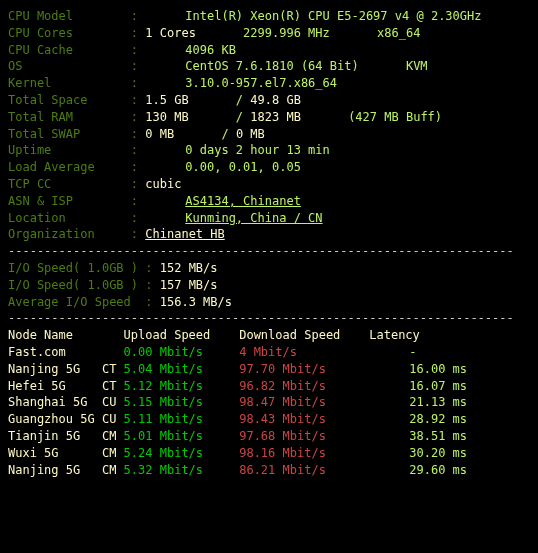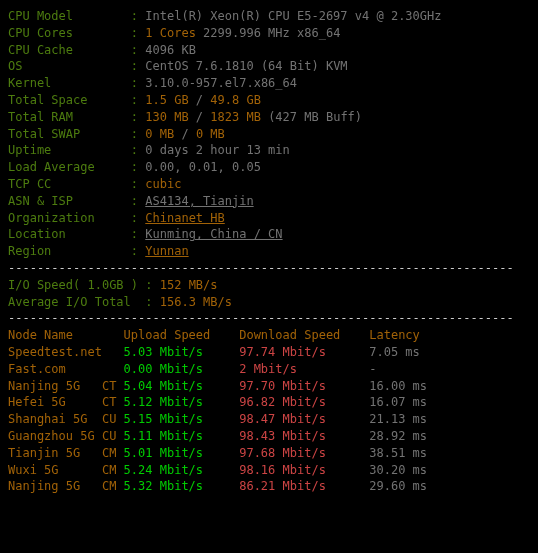--- a/index.html
+++ b/index.html
@@ -7,22 +7,22 @@
     padding: 8px;
     background: #000;
     font-family: "Consolas", "Monaco", monospace;
     font-size: 12px;
     line-height: 1.4;
     color: #ccc;
     width: 538px;
     box-sizing: border-box;
   }
   .line { white-space: pre; }
-  .cyan { color: #737373; }
-  .yellow { color: #a16207; }
+  .cyan { color: #bef264; margin-left: 40px; }
+  .yellow { color: #fef9c3; }
   .red { color: #cc4444; }
   .green { color: #00cc00; }
   .white { color: #4d7c0f; }
   .underline { text-decoration: underline; }
   .sep { color: #ccc; }
 </style>
 </head>
 <body>
 
 <div id="root">
@@ -30,31 +30,30 @@
     <div class="line"><span class="white">CPU Cores        </span><span class="white">: </span><span class="yellow">1 Cores</span><span class="cyan"> 2299.996 MHz </span><span class="cyan">x86_64</span></div>
     <div class="line"><span class="white">CPU Cache        </span><span class="white">: </span><span class="cyan">4096 KB</span></div>
     <div class="line"><span class="white">OS               </span><span class="white">: </span><span class="cyan">CentOS 7.6.1810 (64 Bit) </span><span class="cyan">KVM</span></div>
     <div class="line"><span class="white">Kernel           </span><span class="white">: </span><span class="cyan">3.10.0-957.el7.x86_64</span></div>
     <div class="line"><span class="white">Total Space      </span><span class="white">: </span><span class="yellow">1.5 GB</span><span class="cyan"> / </span><span class="yellow">49.8 GB</span></div>
     <div class="line"><span class="white">Total RAM        </span><span class="white">: </span><span class="yellow">130 MB</span><span class="cyan"> / </span><span class="yellow">1823 MB</span><span class="cyan"> (427 MB Buff)</span></div>
     <div class="line"><span class="white">Total SWAP       </span><span class="white">: </span><span class="yellow">0 MB</span><span class="cyan"> / </span><span class="yellow">0 MB</span></div>
     <div class="line"><span class="white">Uptime           </span><span class="white">: </span><span class="cyan">0 days 2 hour 13 min</span></div>
     <div class="line"><span class="white">Load Average     </span><span class="white">: </span><span class="cyan">0.00, 0.01, 0.05</span></div>
     <div class="line"><span class="white">TCP CC           </span><span class="white">: </span><span class="yellow">cubic</span></div>
-    <div class="line"><span class="white">ASN &amp; ISP        </span><span class="white">: </span><span class="cyan underline">AS4134, Tianjin</span></div>
+    <div class="line"><span class="white">ASN &amp; ISP        </span><span class="white">: </span><span class="cyan underline">AS4134, Chinanet</span></div>
+    <div class="line"><span class="white">Location         </span><span class="white">: </span><span class="cyan underline">Kunming, China / CN</span></div>
     <div class="line"><span class="white">Organization     </span><span class="white">: </span><span class="yellow underline">Chinanet HB</span></div>
-    <div class="line"><span class="white">Location         </span><span class="white">: </span><span class="cyan underline">Kunming, China / CN</span></div>
-    <div class="line"><span class="white">Region           </span><span class="white">: </span><span class="yellow underline">Yunnan</span></div>
     <div class="line"><span class="sep">----------------------------------------------------------------------</span></div>
     <div class="line"><span class="white">I/O Speed( 1.0GB ) </span><span class="white">: </span><span class="yellow">152 MB/s</span></div>
-    <div class="line"><span class="white">Average I/O Total  </span><span class="white">: </span><span class="yellow">156.3 MB/s</span></div>
+    <div class="line"><span class="white">I/O Speed( 1.0GB ) </span><span class="white">: </span><span class="yellow">157 MB/s</span></div>
+    <div class="line"><span class="white">Average I/O Speed  </span><span class="white">: </span><span class="yellow">156.3 MB/s</span></div>
     <div class="line"><span class="sep">----------------------------------------------------------------------</span></div>
     <div class="line"><span class="yellow">Node Name       </span><span class="yellow">Upload Speed    </span><span class="yellow">Download Speed    </span><span class="yellow">Latency</span></div>
-    <div class="line"><span class="yellow">Speedtest.net   </span><span class="green">5.03 Mbit/s     </span><span class="red">97.74 Mbit/s      </span><span class="cyan">7.05 ms</span></div>
-    <div class="line"><span class="yellow">Fast.com        </span><span class="green">0.00 Mbit/s     </span><span class="red">2 Mbit/s          </span><span class="cyan">-</span></div>
+    <div class="line"><span class="yellow">Fast.com        </span><span class="green">0.00 Mbit/s     </span><span class="red">4 Mbit/s          </span><span class="cyan">-</span></div>
     <div class="line"><span class="yellow">Nanjing 5G   CT </span><span class="green">5.04 Mbit/s     </span><span class="red">97.70 Mbit/s      </span><span class="cyan">16.00 ms</span></div>
     <div class="line"><span class="yellow">Hefei 5G     CT </span><span class="green">5.12 Mbit/s     </span><span class="red">96.82 Mbit/s      </span><span class="cyan">16.07 ms</span></div>
     <div class="line"><span class="yellow">Shanghai 5G  CU </span><span class="green">5.15 Mbit/s     </span><span class="red">98.47 Mbit/s      </span><span class="cyan">21.13 ms</span></div>
     <div class="line"><span class="yellow">Guangzhou 5G CU </span><span class="green">5.11 Mbit/s     </span><span class="red">98.43 Mbit/s      </span><span class="cyan">28.92 ms</span></div>
     <div class="line"><span class="yellow">Tianjin 5G   CM </span><span class="green">5.01 Mbit/s     </span><span class="red">97.68 Mbit/s      </span><span class="cyan">38.51 ms</span></div>
     <div class="line"><span class="yellow">Wuxi 5G      CM </span><span class="green">5.24 Mbit/s     </span><span class="red">98.16 Mbit/s      </span><span class="cyan">30.20 ms</span></div>
     <div class="line"><span class="yellow">Nanjing 5G   CM </span><span class="green">5.32 Mbit/s     </span><span class="red">86.21 Mbit/s      </span><span class="cyan">29.60 ms</span></div>
   </div>
 
 </body></html>

